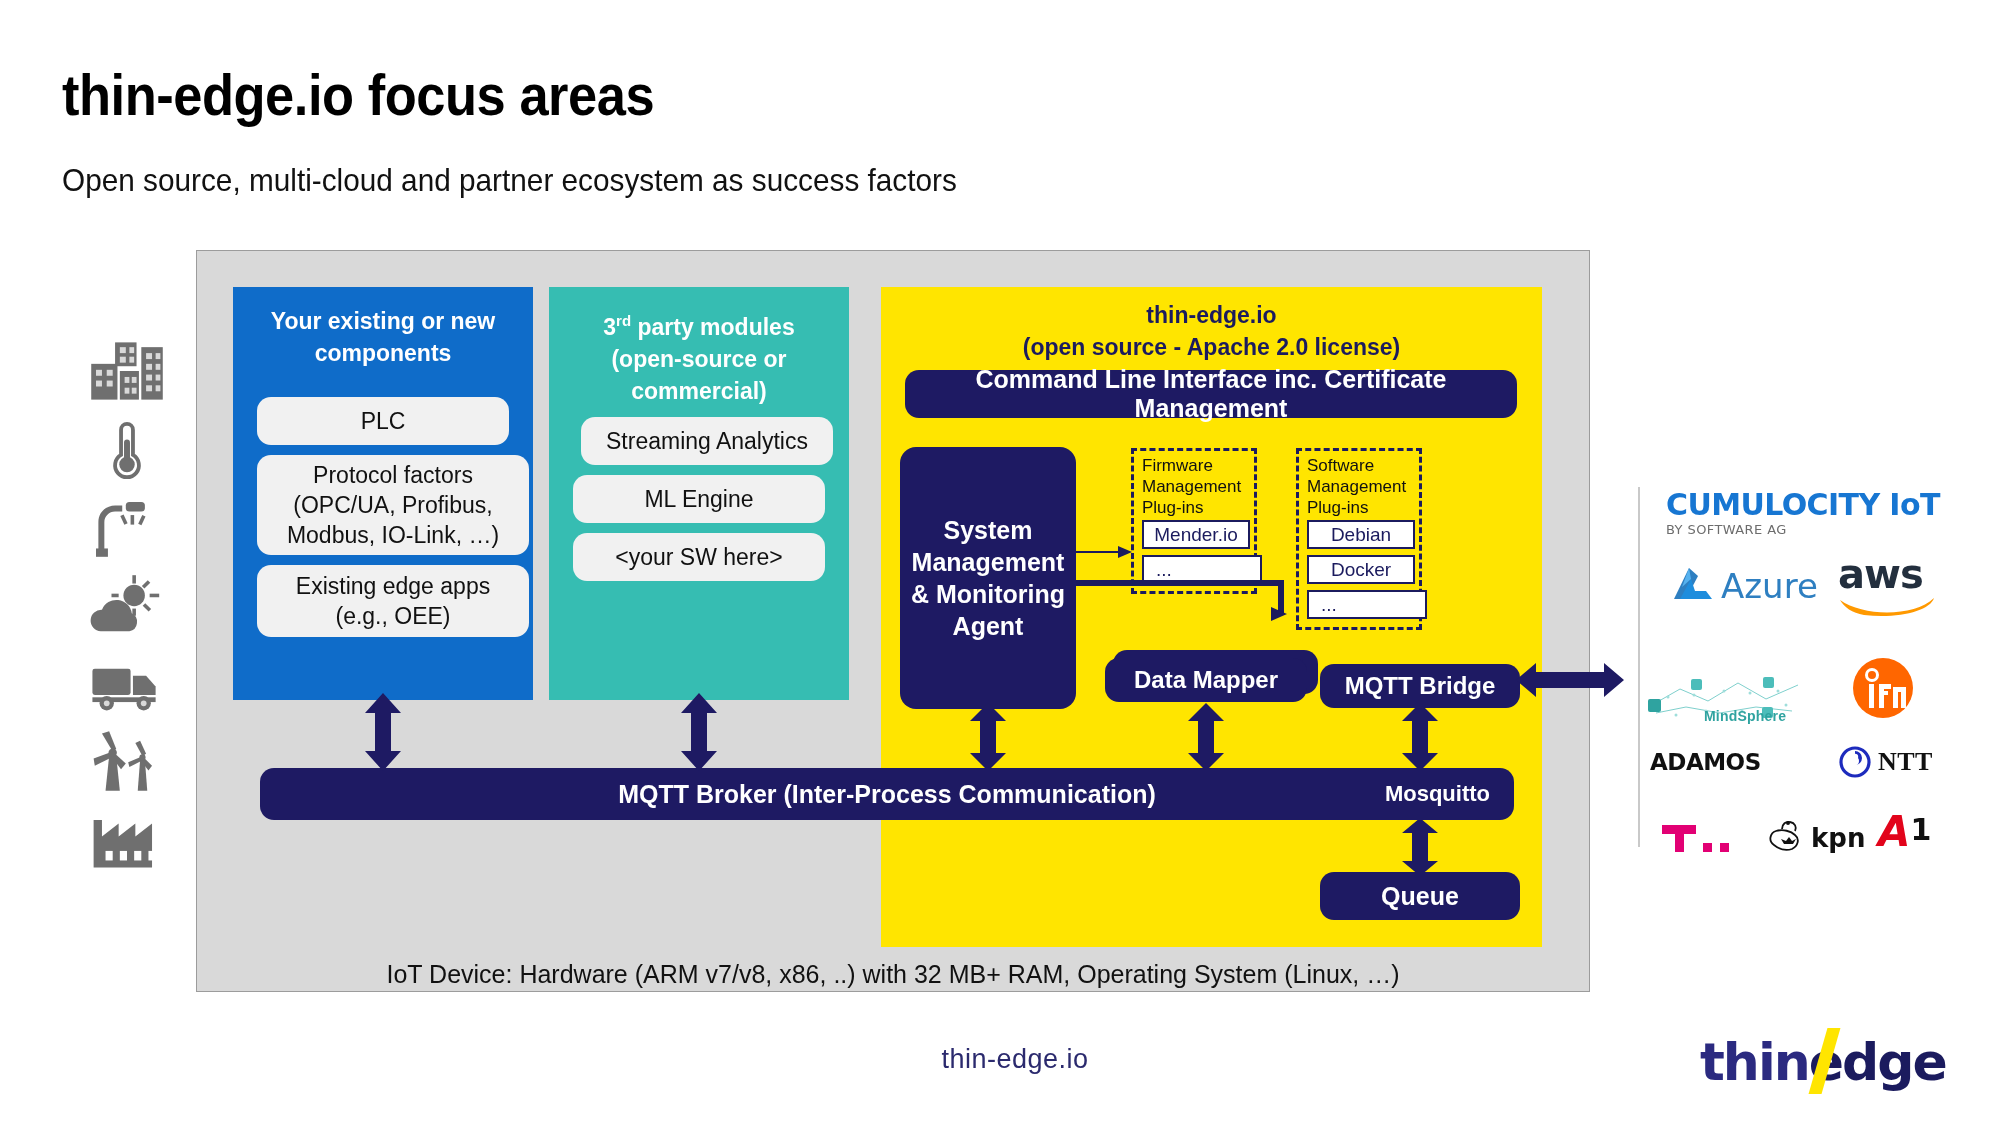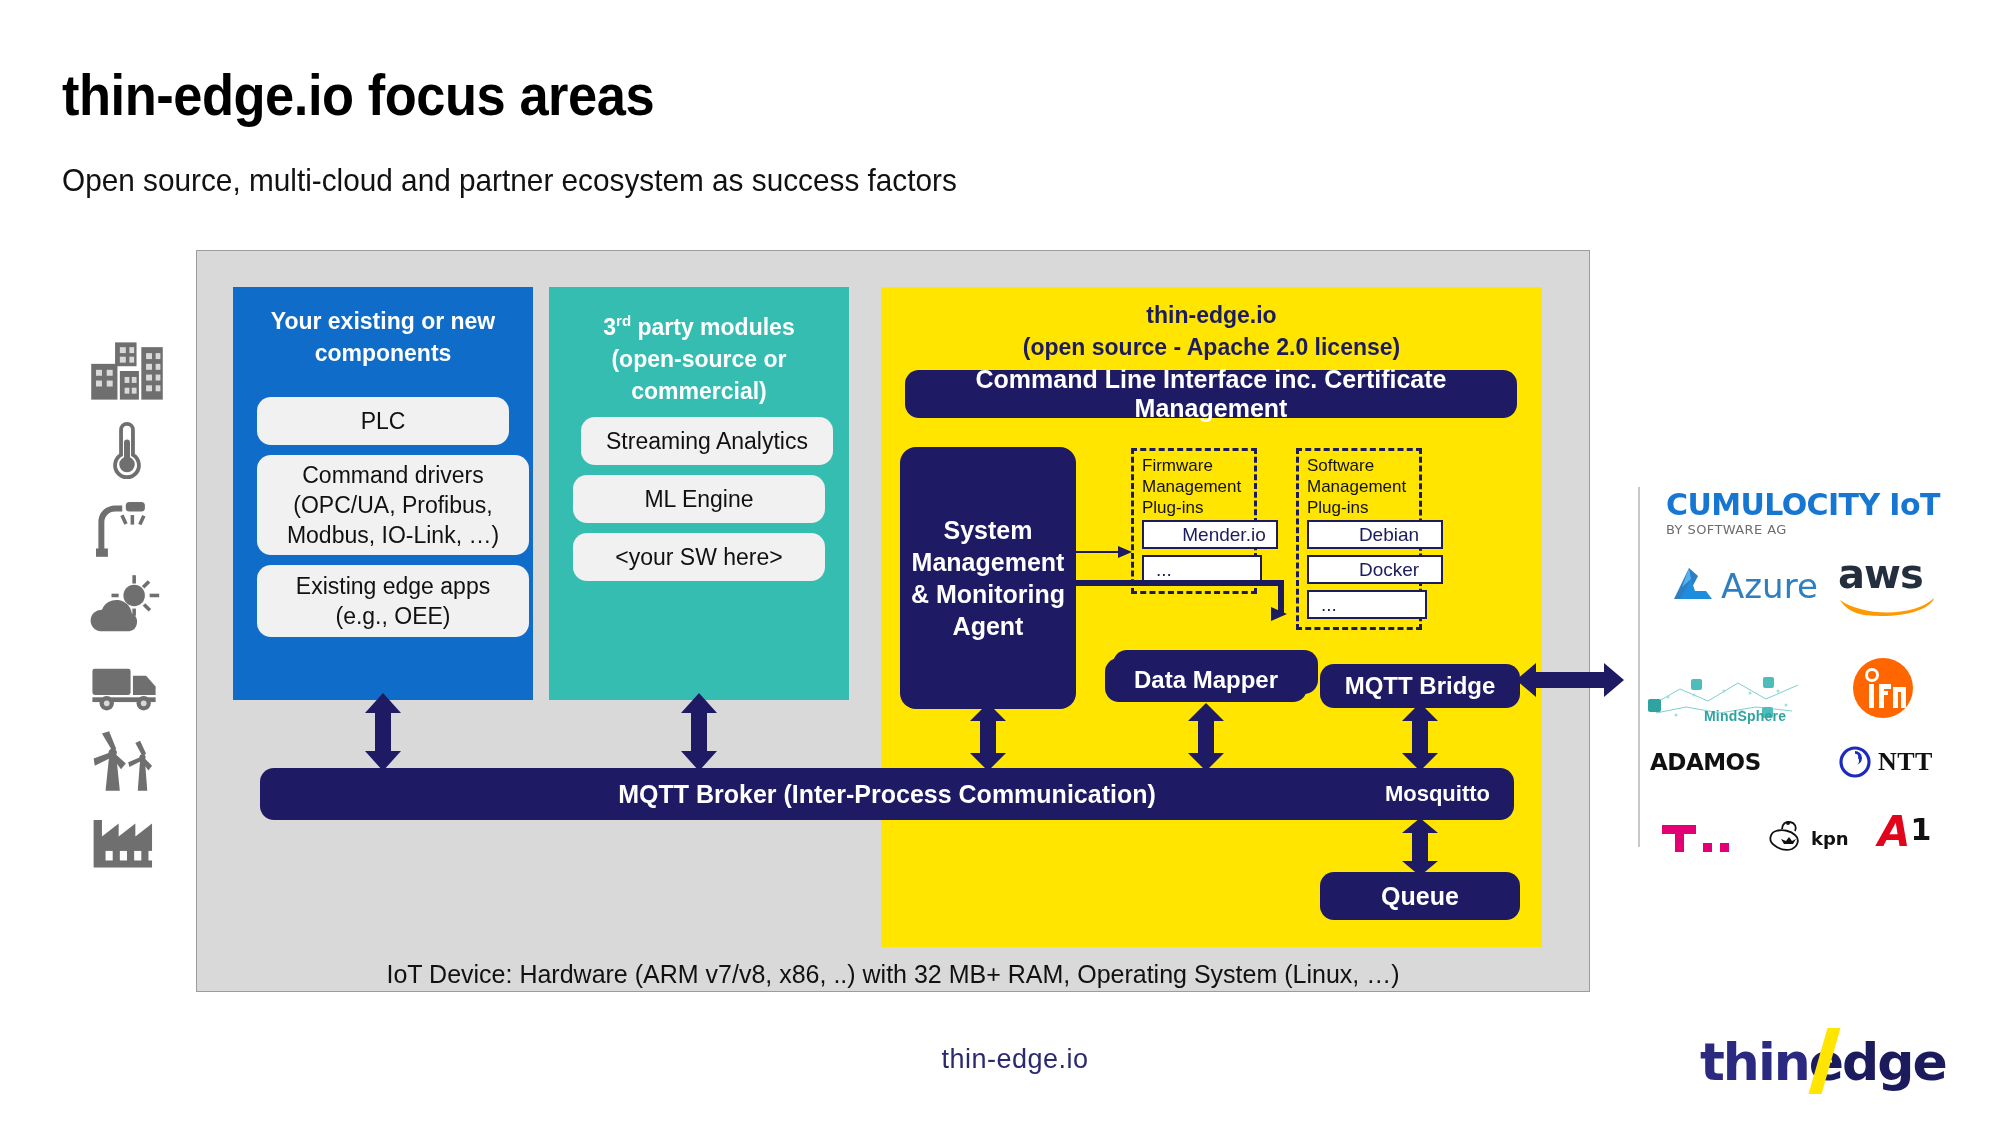--- a/index.html
+++ b/index.html
@@ -67,21 +67,20 @@
     position:absolute;border:3px dashed #1b1b5e;background:transparent;
   }
   .dashgroup .glabel{
     position:absolute;left:8px;top:4px;width:110px;
     font-size:17px;line-height:21px;color:#111;text-align:left;
   }
   .wbox{
     position:absolute;background:#ffffff;border:2px solid #1b1b5e;
     font-size:19px;color:#1b1b5e;display:flex;align-items:center;
     justify-content:center;
-    padding-left:28px;
   }
 
   
   #device-agent{
     left:900px;top:447px;width:176px;height:262px;background:#1e1a63;
     border-radius:16px;color:#fff;font-weight:bold;font-size:25px;
     line-height:32px;display:flex;align-items:center;justify-content:center;
     text-align:center;
   }
 
@@ -123,21 +122,21 @@
   .cum-sub{font-size:13px;color:#6d6d6d;letter-spacing:0.4px;white-space:nowrap;
            font-family:"DejaVu Sans",sans-serif;}
   .azure-txt{font-size:34px;color:#2e7fc1;font-family:"DejaVu Sans",sans-serif;}
   .aws-txt{font-size:40px;font-weight:bold;color:#232f3e;letter-spacing:-1px;
            font-family:"DejaVu Sans",sans-serif;}
   .mind-txt{font-size:14px;font-weight:bold;color:#2fa3a0;letter-spacing:0.2px;}
   .adamos-txt{font-size:23px;font-weight:bold;color:#111;letter-spacing:-0.5px;
               font-family:"DejaVu Sans",sans-serif;}
   .ntt-txt{font-size:26px;font-weight:bold;color:#111;letter-spacing:0.5px;
            font-family:"Liberation Serif",serif;}
-  .kpn-txt{font-size:18px;font-weight:bold;color:#111;
+  .kpn-txt{font-size:26px;font-weight:bold;color:#111;
            font-family:"DejaVu Sans",sans-serif;}
   .a1-txt{font-size:42px;font-weight:bold;color:#e2041b;font-style:italic;
           font-family:"DejaVu Sans",sans-serif;}
   .a1-one{color:#111;font-style:normal;font-size:30px;vertical-align:super;}
 
   
   #footer-url{
     left:905px;top:1044px;width:220px;text-align:center;
     font-size:27px;color:#2b2a6e;letter-spacing:0.5px;
   }
@@ -267,21 +266,21 @@
   </div>
 </div>
 
 <div class="abs" id="diagram-frame"></div>
 
 <div class="abs col" id="col-your">
   <div class="col-title" style="top:18px">
     <div>Your existing or new components</div>
   </div>
   <div class="chip" style="left:24px;top:110px;width:252px;height:48px;">PLC</div>
-  <div class="chip" style="left:24px;top:168px;width:252px;height:100px;padding:0 10px;">Command drivers (OPC/UA, Profibus, Modbus, IO-Link, …)</div>
+  <div class="chip" style="left:24px;top:168px;width:252px;height:100px;padding:0 10px;">Protocol factors (OPC/UA, Profibus, Modbus, IO-Link, …)</div>
   <div class="chip" style="left:24px;top:278px;width:252px;height:72px;padding:0 10px;">Existing edge apps (e.g., OEE)</div>
 </div>
 
 <div class="abs col" id="col-third">
   <div class="col-title" style="top:18px">
     <div><span>3</span><sup style="font-size:15px">rd</sup><span> party modules</span></div>
     <div>(open-source or</div>
     <div>commercial)</div>
   </div>
   <div class="chip" style="left:24px;top:130px;width:252px;height:48px;margin-left:8px;">Streaming Analytics</div>

